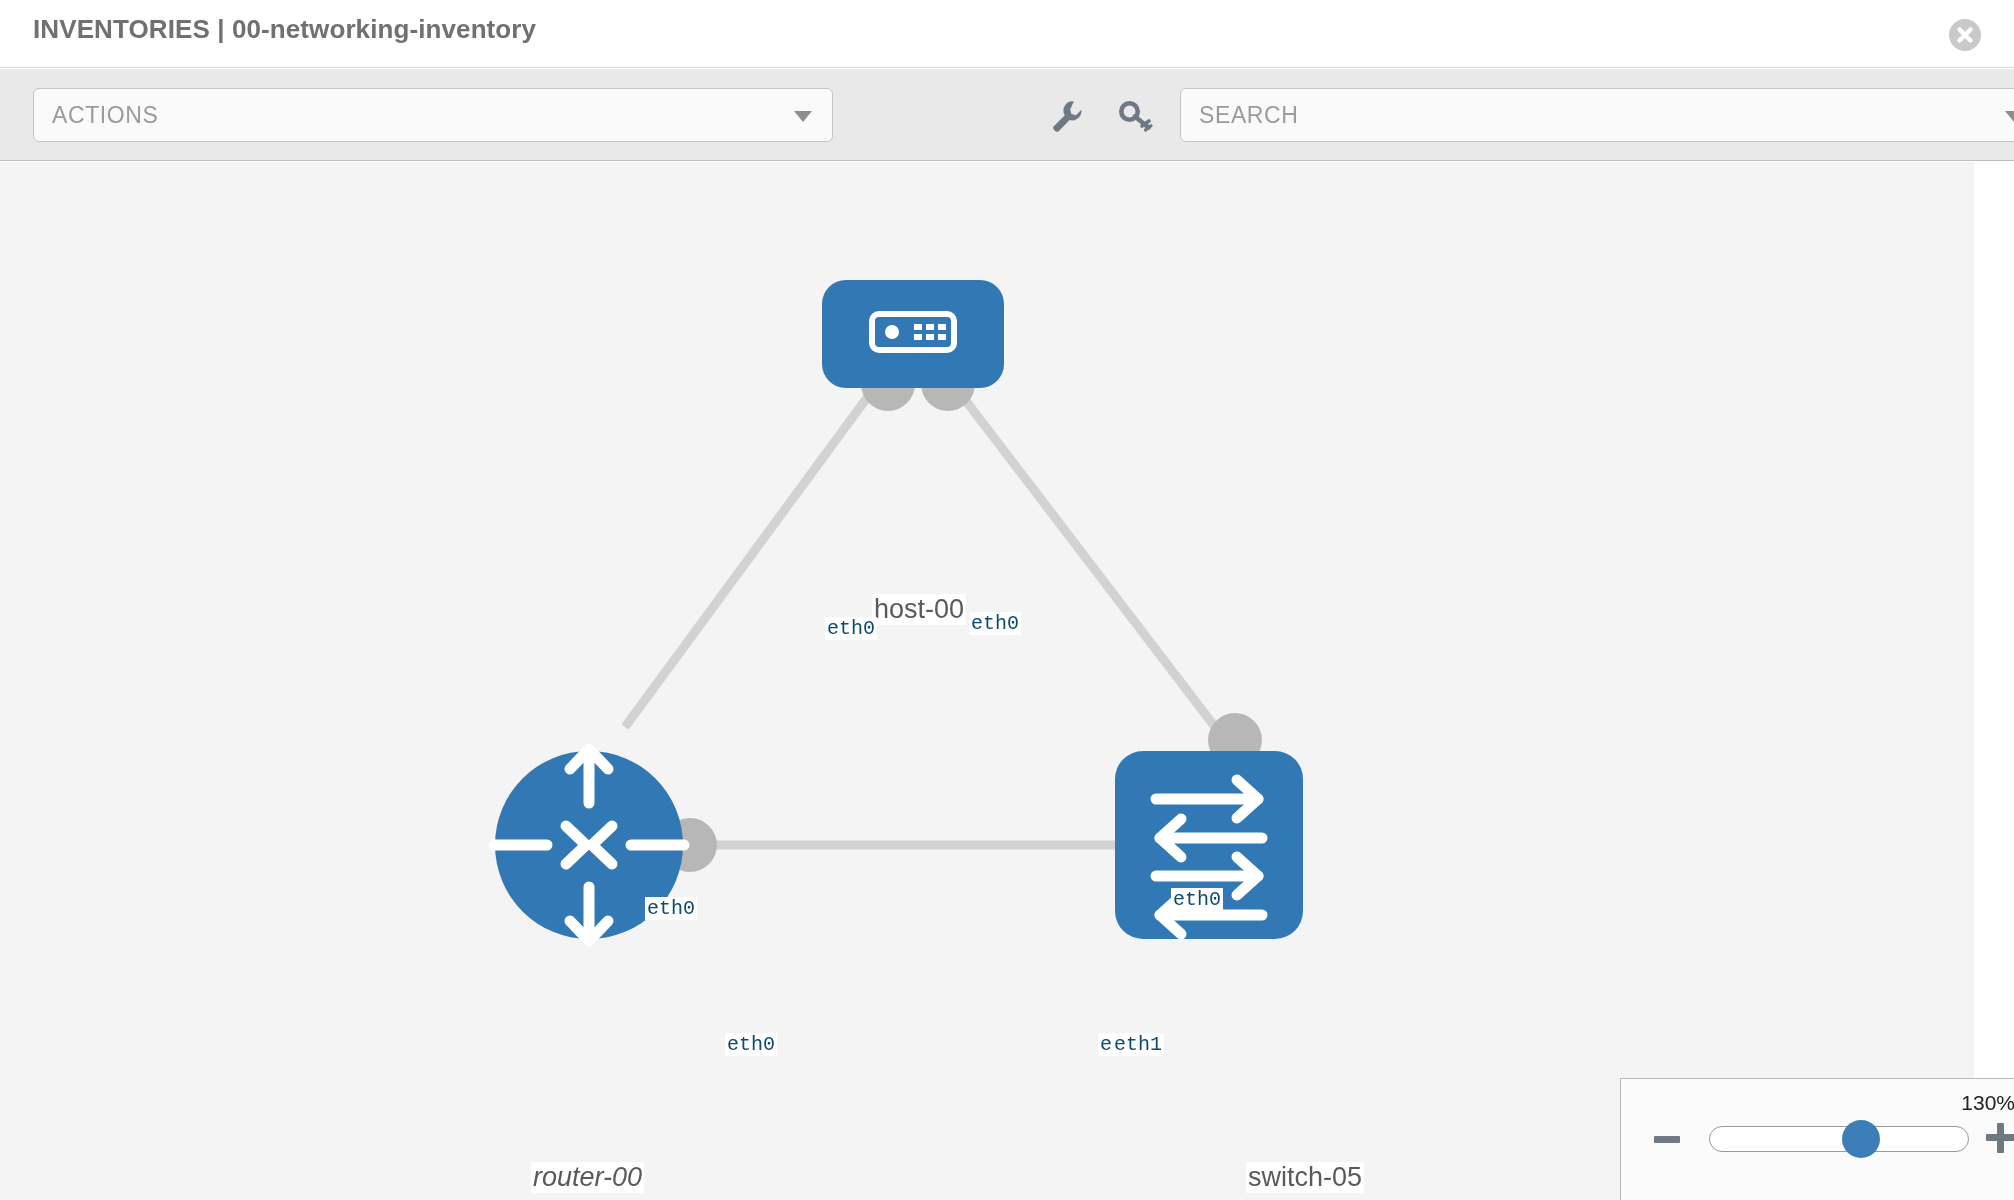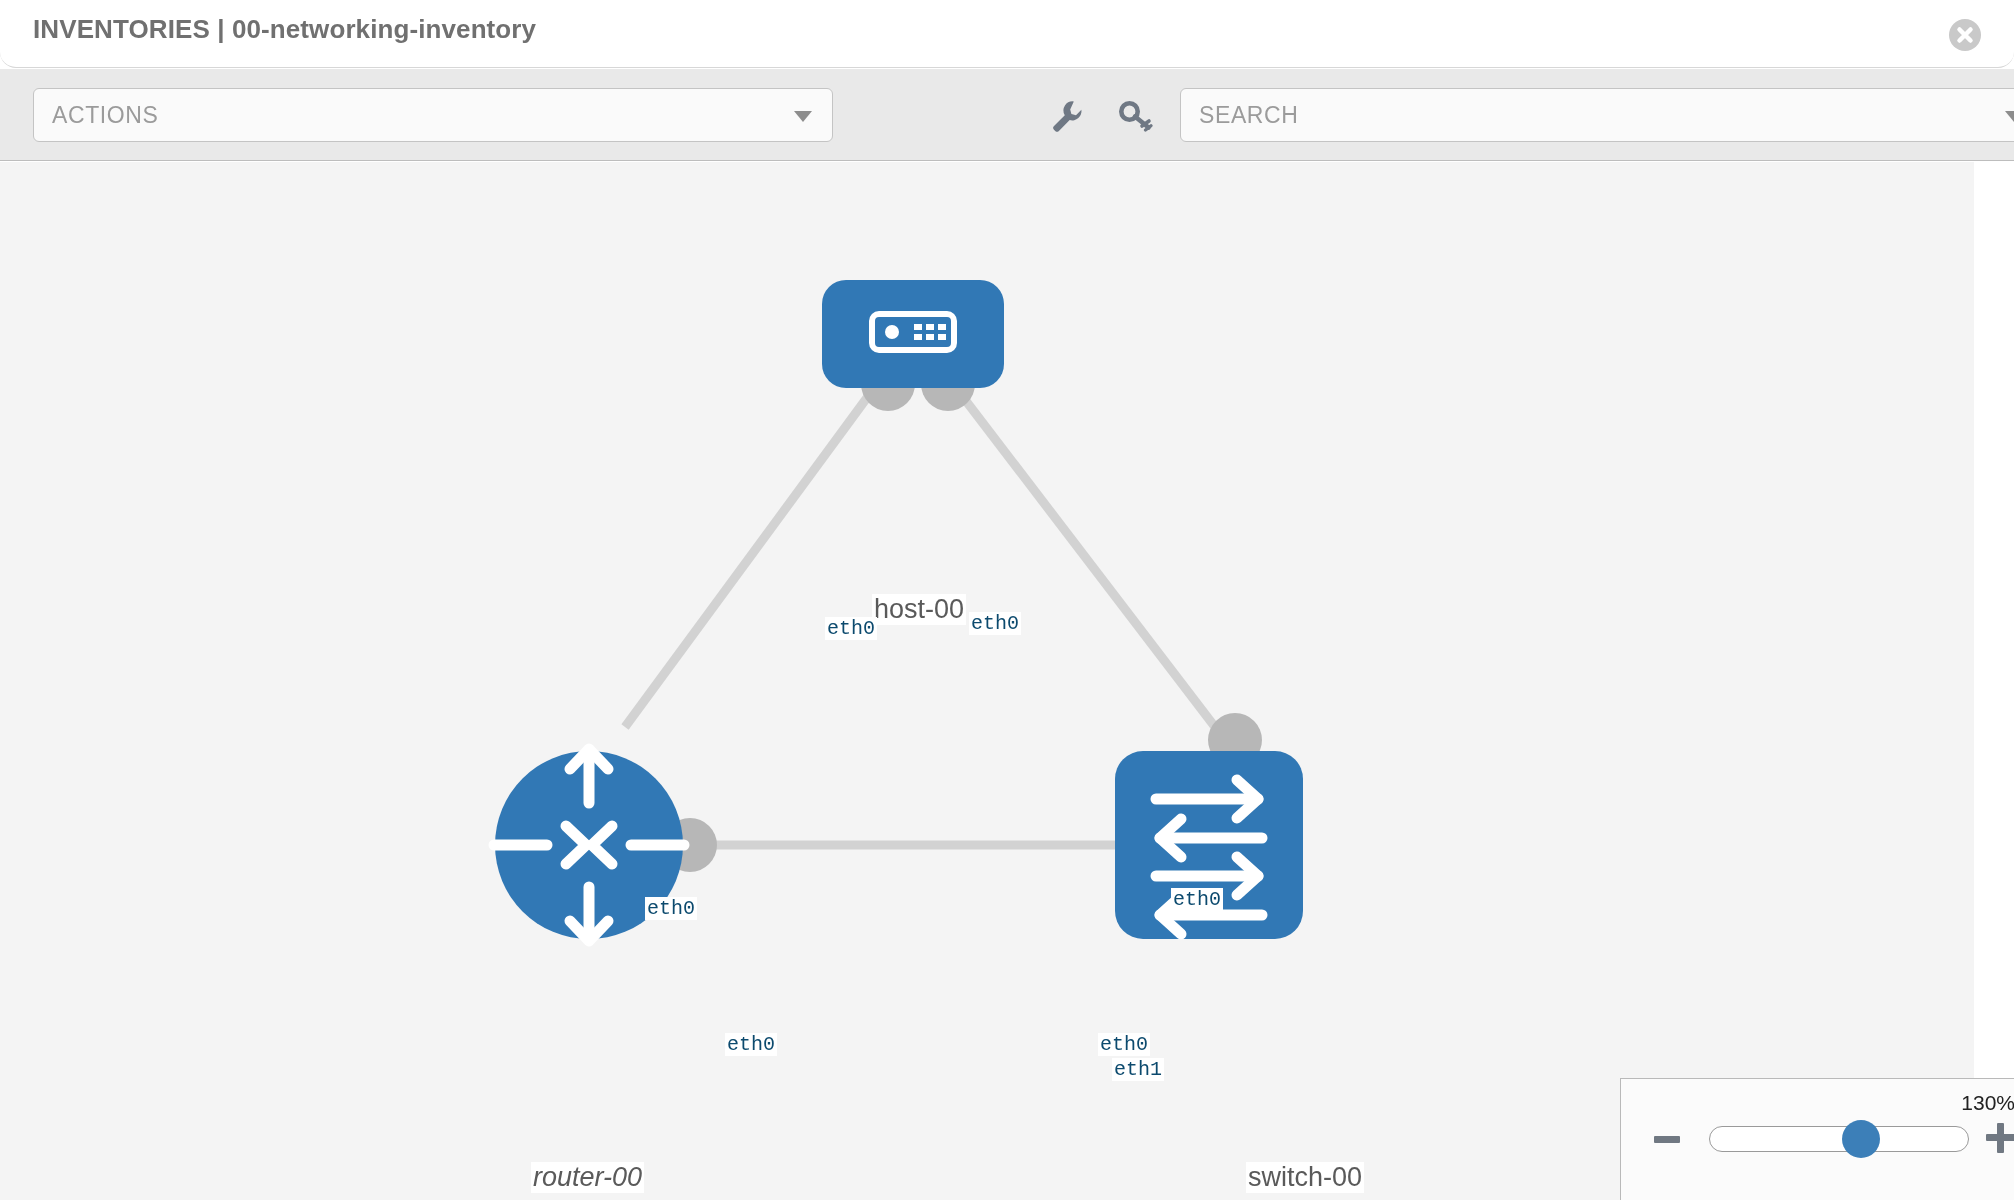--- a/index.html
+++ b/index.html
@@ -19,21 +19,20 @@
     background: #ffffff;
   }
 
   
   .header {
     position: absolute;
     left: 0; top: 0;
     width: 2014px; height: 68px;
     background: #ffffff;
     border-bottom: 1px solid #d7d7d7;
-    border-radius: 16px;
   }
   .header-title {
     position: absolute;
     left: 33px; top: 14px;
     font-size: 26px;
     font-weight: bold;
     color: #707070;
     letter-spacing: 0.1px;
     white-space: nowrap;
   }
@@ -291,31 +290,31 @@
           <path d="M1156 714 L1258 714"></path>
           <path d="M1237 695 L1258 714 L1237 733"></path>
           <path d="M1262 753 L1160 753"></path>
           <path d="M1181 734 L1160 753 L1181 772"></path>
         </g>
       </g>
     </svg>
 
     <div class="node-label" style="left:872px; top:432px;">host-00</div>
     <div class="node-label" style="left:531px; top:1e0px; top:1000px;font-style:italic;">router-00</div>
-    <div class="node-label" style="left:1246px; top:1000px;">switch-00</div>
+    <div class="node-label" style="left:1246px; top:1000px;">switch-05</div>
 
     <div class="iface-label" style="left:825px; top:455px;">eth0</div>
     <div class="iface-label" style="left:969px; top:450px;">eth0</div>
 
     <div class="iface-label" style="left:645px; top:735px;">eth0</div>
     <div class="iface-label" style="left:1171px; top:726px;">eth0</div>
 
     <div class="iface-label" style="left:725px; top:871px;">eth0</div>
     <div class="iface-label" style="left:1098px; top:871px;">eth0</div>
-    <div class="iface-label" style="left:1112px; top:896px;">eth1</div>
+    <div class="iface-label" style="left:1112px; top:871px;">eth1</div>
   </div>
 
   <div class="zoom-panel">
     <div class="zoom-value">130%</div>
     <div class="zoom-minus"></div>
     <div class="zoom-track"></div>
     <div class="zoom-handle" style="left: 221.2px;"></div>
     <div class="zoom-plus"></div>
   </div>
 

